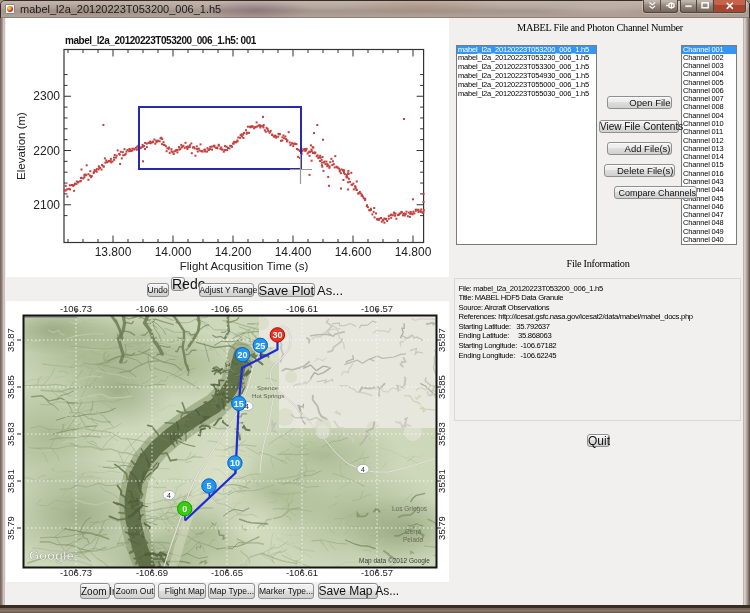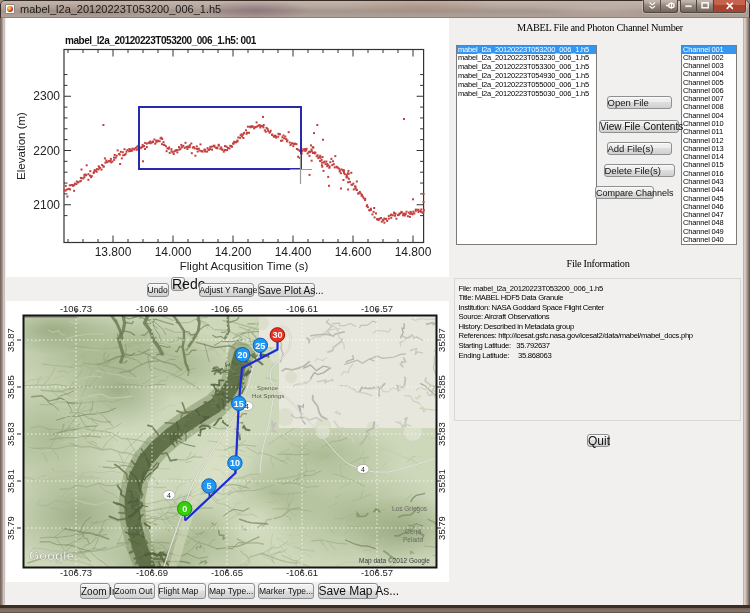--- a/index.html
+++ b/index.html
@@ -15,21 +15,21 @@
  radial-gradient(ellipse 100px 10px at 600px 8px,rgba(205,185,175,0.5),rgba(205,185,175,0) 70%),
  radial-gradient(ellipse 90px 12px at 90px 10px,rgba(140,110,95,0.3),rgba(140,110,95,0) 70%)}
 #client{position:absolute;left:5px;top:18px;width:738px;height:587px;background:#f1f0ef}
 #wicon{position:absolute;left:5px;top:4px;width:10px;height:10px;background:#fdfdfd;border:1px solid #888;border-radius:1px}
 #wicondot{position:absolute;left:1px;top:1px;width:6px;height:6px;border-radius:50%;
  background:radial-gradient(circle at 35% 35%,#f5c33c 20%,#c3262a 65%)}
 #wtitle{position:absolute;left:20px;top:3px;font-size:11px;color:#1a1a1a}
 .wbgrp{position:absolute;top:0;height:13px;background:linear-gradient(180deg,rgba(205,193,185,0.95),rgba(148,133,123,0.9) 45%,rgba(112,97,87,0.9));
  border:1px solid #4d453e;border-top:none;border-radius:0 0 3px 3px;overflow:hidden;box-shadow:0 0 0 1px rgba(255,255,255,0.25)}
 .wbgrp svg{display:block;margin:-1px 0 0 -1px}
-.btn{position:absolute;text-align:left;color:#111;white-space:nowrap;
+.btn{position:absolute;text-align:right;color:#111;white-space:nowrap;
  border:1px solid #8e8f8f;border-radius:3px;
  background:linear-gradient(180deg,#f2f2f2 0%,#ededed 45%,#dedede 50%,#d0d0d0 100%);
  box-shadow:inset 0 1px 0 #fbfbfb}
 .lst{position:absolute;background:#fff;border:1px solid #7b7b7b;overflow:hidden;font-size:7.5px;color:#000;letter-spacing:-0.18px}
 .row{white-space:nowrap;padding-left:1.5px;overflow:hidden}
 .row.sel{background:#3296f2;color:#fff}
 .hdr{position:absolute;font-family:"Liberation Serif",serif;font-size:10.3px;letter-spacing:-0.3px;color:#000;text-align:center;width:300px}
 #infobox{position:absolute;left:453.5px;top:278px;width:287px;height:143px;border:1px solid #d9d8d6;
  background:#f1f0ef;font-size:7.7px;color:#000;padding:4.5px 0 0 4px;letter-spacing:-0.32px}
 #infobox div{white-space:nowrap;overflow:hidden}
@@ -547,21 +547,21 @@
       <rect x="340.0" y="187.5" width="2" height="2"></rect>
       <rect x="422.5" y="192.9" width="2" height="2"></rect>
       <rect x="412.0" y="198.3" width="2" height="2"></rect>
     </g>
     <rect x="139" y="107" width="162" height="62" fill="none" stroke="#2929ab" stroke-width="2"></rect>
     <path d="M290 169.5H312M300.5 154V184" stroke="#9a9a9a" stroke-width="1.2" fill="none"></path>
   </svg>
 <div class="btn" style="left:146.5px;top:283px;width:22px;height:14px;font-size:8.5px;line-height:13px">Undo</div>
 <div class="btn" style="left:171px;top:277px;width:14px;height:14px;font-size:14px;line-height:13px">Redo</div>
 <div class="btn" style="left:198.5px;top:283px;width:55px;height:14px;font-size:8.4px;line-height:13px">Adjust Y Range</div>
-<div class="btn" style="left:257.5px;top:283px;width:57px;height:14px;font-size:10px;line-height:13px">Save Plot As...</div>
+<div class="btn" style="left:257.5px;top:283px;width:57px;height:14px;font-size:13px;line-height:13px">Save Plot As...</div>
 <svg style="position:absolute;left:6px;top:301px" width="443" height="281" viewBox="6 301 443 281">
     <rect x="6" y="301" width="443" height="281" fill="#fff"></rect>
     <defs>
       <clipPath id="mc">
         <rect x="23" y="315" width="414" height="253"></rect>
       </clipPath>
     </defs>
     <g clip-path="url(#mc)">
       <rect x="23" y="315" width="414" height="253" fill="#cdd8bb"></rect>
       <defs>
@@ -1419,24 +1419,24 @@
     <div class="row" style="height:8.29px;line-height:8.3px">Channel 046</div>
     <div class="row" style="height:8.29px;line-height:8.3px">Channel 047</div>
     <div class="row" style="height:8.29px;line-height:8.3px">Channel 048</div>
     <div class="row" style="height:8.29px;line-height:8.3px">Channel 049</div>
     <div class="row" style="height:8.29px;line-height:8.3px">Channel 040</div>
   </div>
 <div class="btn" style="left:606.5px;top:96px;width:65px;height:13px;font-size:9.5px;line-height:12px">Open File</div>
 <div class="btn" style="left:599px;top:119.5px;width:80px;height:13px;font-size:10px;line-height:12px">View File Contents</div>
 <div class="btn" style="left:606.5px;top:142px;width:65px;height:13px;font-size:9.5px;line-height:12px">Add File(s)</div>
 <div class="btn" style="left:603.5px;top:164px;width:71px;height:13px;font-size:9.5px;line-height:12px">Delete File(s)</div>
-<div class="btn" style="left:595px;top:186px;width:59px;height:13px;font-size:9px;line-height:12px">Compare Channels</div>
+<div class="btn" style="left:614px;top:186px;width:83px;height:13px;font-size:9px;line-height:12px">Compare Channels</div>
 <div class="hdr" style="left:448px;top:258px">File Information</div>
 <div id="infobox">
     <div style="height:9.6px;line-height:9.7px">File: mabel_l2a_20120223T053200_006_1.h5</div>
     <div style="height:9.6px;line-height:9.7px">Title: MABEL HDF5 Data Granule</div>
-    <div style="height:9.6px;line-height:9.7px">Institution: NASA Goddard Space Flight Center</div>
     <div style="height:9.6px;line-height:9.7px">Source: Aircraft Observations</div>
-    <div style="height:9.6px;line-height:9.7px">History: Described in Metadata group</div>
     <div style="height:9.6px;line-height:9.7px">References: http://icesat.gsfc.nasa.gov/icesat2/data/mabel/mabel_docs.php</div>
     <div style="height:9.6px;line-height:9.7px">Starting Latitude:&nbsp;&nbsp;&nbsp;35.792637</div>
     <div style="height:9.6px;line-height:9.7px">Ending Latitude:&nbsp;&nbsp;&nbsp;&nbsp;&nbsp;35.868063</div>
+    <div style="height:9.6px;line-height:9.7px">Starting Longitude:&nbsp;&nbsp;-106.67182</div>
+    <div style="height:9.6px;line-height:9.7px">Ending Longitude:&nbsp;&nbsp;&nbsp;-106.62245</div>
   </div>
 <div class="btn" style="left:587px;top:434px;width:23px;height:13px;font-size:12px;line-height:12px">Quit</div>
 </body></html>

